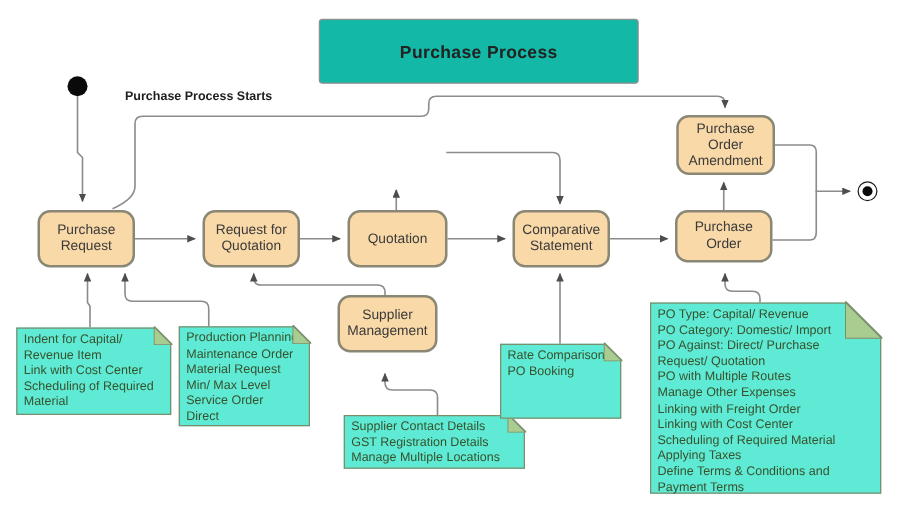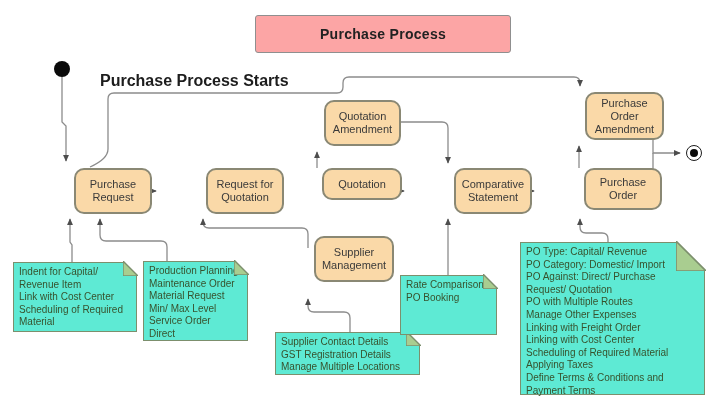--- a/index.html
+++ b/index.html
@@ -2,35 +2,35 @@
 <html><head>
 <meta charset="utf-8">
 <style>
   html,body{margin:0;padding:0;background:#ffffff;}
   #canvas{
     position:relative;width:720px;height:409px;background:#ffffff;overflow:hidden;
     font-family:"Liberation Sans", sans-serif;
   }
   #edges{position:absolute;left:0;top:0;width:720px;height:409px;}
   .title-box{
-    position:absolute;left:255px;top:15px;width:256px;height:38px;
-    background:#fca5a5;border:1.5px solid #8f8f8f;border-radius:3px;
+    position:absolute;left:255px;top:15px;width:256px;height:52px;
+    background:#14b8a6;border:1.5px solid #8f8f8f;border-radius:3px;
     display:flex;align-items:center;justify-content:center;
     font-size:14px;font-weight:bold;color:#222;letter-spacing:.3px;box-sizing:border-box;
   }
   .node{
     position:absolute;background:#FAD9A8;border:2px solid #8A8874;border-radius:10px;
     display:flex;align-items:center;justify-content:center;text-align:center;
-    font-size:11px;line-height:13px;color:#3A3A3A;box-sizing:border-box;padding:2px 4px;margin-left:44px;
+    font-size:11px;line-height:13px;color:#3A3A3A;box-sizing:border-box;padding:2px 4px;
   }
   .start-node{
     position:absolute;left:54px;top:61px;width:16px;height:16px;border-radius:50%;background:#0a0a0a;
   }
   .start-label{
-    position:absolute;left:69px;top:72px;font-size:16px;font-weight:bold;color:#1d1d1d;white-space:nowrap;padding-left:31px;
+    position:absolute;left:69px;top:72px;font-size:10px;font-weight:bold;color:#1d1d1d;white-space:nowrap;padding-left:31px;
   }
   .end-node{
     position:absolute;left:686px;top:145px;width:16px;height:16px;border-radius:50%;
     border:1.6px solid #1d1d1d;box-sizing:border-box;background:#fff;
     display:flex;align-items:center;justify-content:center;
   }
   .end-node-inner{width:8px;height:8px;border-radius:50%;background:#0a0a0a;}
   .note{
     position:absolute;background:#5eead4;border:1.6px solid #7C8F6D;box-sizing:border-box;
     color:#37522D;font-size:10px;line-height:12.6px;padding:3px 4px 2px 5px;
@@ -73,24 +73,23 @@
   <div class="title-box">Purchase Process</div>
 
   <div class="start-node"></div>
   <div class="start-label">Purchase Process Starts</div>
   <div class="end-node">
     <div class="end-node-inner"></div>
   </div>
 
   <div class="node" style="left:30px;top:168px;width:78px;height:46px">Purchase Request</div>
   <div class="node" style="left:162px;top:168px;width:78px;height:46px">Request for Quotation</div>
-  <div class="node" style="left:278px;top:168px;width:80px;height:32px">Quotation</div>
+  <div class="node" style="left:278px;top:168px;width:80px;height:46px">Quotation</div>
   <div class="node" style="left:410px;top:168px;width:78px;height:46px">Comparative Statement</div>
   <div class="node" style="left:540px;top:168px;width:78px;height:42px">Purchase Order</div>
-  <div class="node" style="left:280px;top:100px;width:77px;height:46px">Quotation Amendment</div>
   <div class="node" style="left:541px;top:92px;width:79px;height:48px">Purchase Order Amendment</div>
   <div class="node" style="left:270px;top:236px;width:80px;height:46px">Supplier Management</div>
 
   <div class="note" style="left:13px;top:262px;width:124px;height:70px">
     <svg class="fold" width="15" height="15" viewBox="0 0 15 15">
       <path d="M0 0 L15 0 L15 15 Z" fill="#ffffff"></path>
       <path d="M0 0 L15 15 L0 15 Z" fill="#A9CD90" stroke="#7C8F6D" stroke-width="1.4"></path>
     </svg>
     <div class="note-text">Indent for Capital/
 Revenue Item

